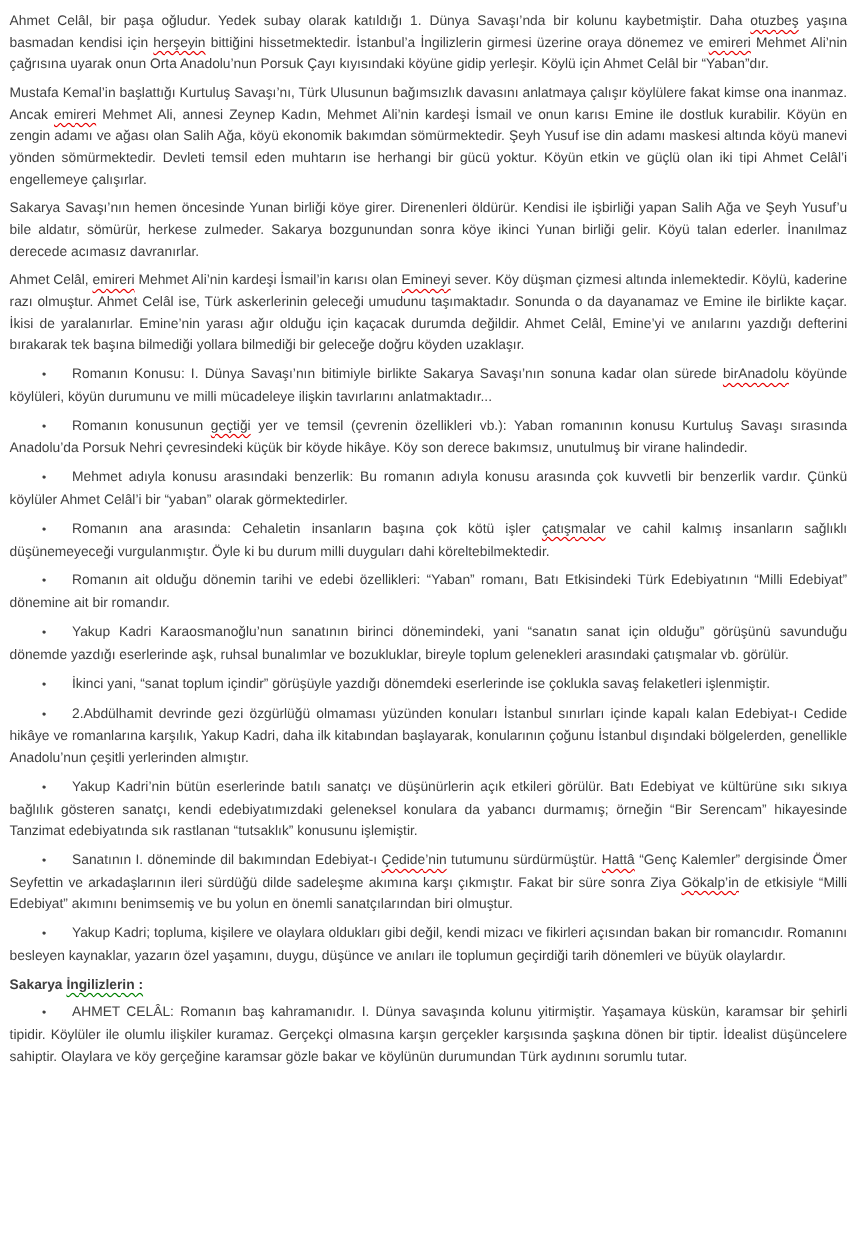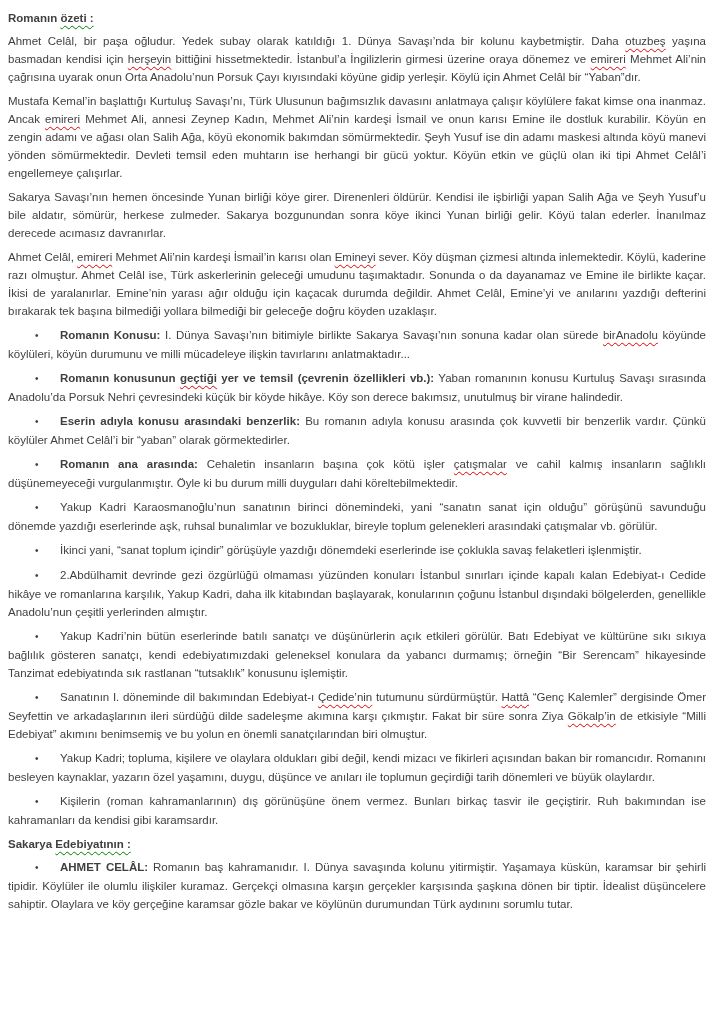--- a/index.html
+++ b/index.html
@@ -24,47 +24,46 @@
     font-weight:normal;
     text-align:justify;
   }
   h3.heading{font-weight:bold;text-align:left;margin-bottom:5px;}
   p.bullet .marker{
     display:inline-block;
     margin-left:27px;
     width:25px;
     font-size:10px;
   }
-  .bold{font-weight:bold;}
+  .bold{font-weight:normal;}
   .sq-red{
     text-decoration:underline wavy var(--spell-color) 1px;
     text-underline-offset:2.5px;
     text-decoration-skip-ink:none;
   }
   .sq-green{
     text-decoration:underline wavy var(--grammar-color) 1px;
     text-underline-offset:2.5px;
     text-decoration-skip-ink:none;
   }
 </style>
 </head>
 <body>
 
 <main>
-    <h3 class="heading"><span>Romanın </span><span class="sq-green">özeti :</span></h3>
     <p class="para"><span>Ahmet Celâl, bir paşa oğludur. Yedek subay olarak katıldığı 1. Dünya Savaşı’nda bir kolunu kaybetmiştir. Daha </span><span class="sq-red">otuzbeş</span><span> yaşına basmadan kendisi için </span><span class="sq-red">herşeyin</span><span> bittiğini hissetmektedir.  İstanbul’a İngilizlerin girmesi üzerine oraya dönemez ve </span><span class="sq-red">emireri</span><span> Mehmet Ali’nin çağrısına uyarak onun Orta Anadolu’nun Porsuk Çayı kıyısındaki köyüne gidip yerleşir. Köylü için Ahmet Celâl bir “Yaban”dır.</span></p>
     <p class="para"><span>Mustafa Kemal’in başlattığı Kurtuluş Savaşı’nı, Türk Ulusunun bağımsızlık davasını anlatmaya çalışır köylülere fakat kimse ona inanmaz. Ancak </span><span class="sq-red">emireri</span><span> Mehmet Ali, annesi Zeynep Kadın, Mehmet Ali’nin kardeşi İsmail ve onun karısı Emine ile dostluk kurabilir. Köyün en zengin adamı ve ağası olan Salih Ağa, köyü ekonomik bakımdan sömürmektedir. Şeyh Yusuf ise din adamı maskesi altında köyü manevi yönden sömürmektedir. Devleti temsil eden muhtarın ise herhangi bir gücü yoktur. Köyün etkin ve güçlü olan iki tipi Ahmet Celâl’i engellemeye çalışırlar.</span></p>
     <p class="para"><span>Sakarya Savaşı’nın hemen öncesinde Yunan birliği köye girer. Direnenleri öldürür. Kendisi ile işbirliği yapan Salih Ağa ve Şeyh Yusuf’u bile aldatır, sömürür, herkese zulmeder. Sakarya bozgunundan sonra köye ikinci Yunan birliği gelir. Köyü talan ederler. İnanılmaz derecede acımasız davranırlar.</span></p>
     <p class="para"><span>Ahmet Celâl, </span><span class="sq-red">emireri</span><span> Mehmet Ali’nin kardeşi İsmail’in karısı olan </span><span class="sq-red">Emineyi</span><span> sever. Köy düşman çizmesi altında inlemektedir. Köylü, kaderine razı olmuştur. Ahmet Celâl ise, Türk askerlerinin geleceği umudunu taşımaktadır. Sonunda o da dayanamaz ve Emine ile birlikte kaçar. İkisi de yaralanırlar. Emine’nin yarası ağır olduğu için kaçacak durumda değildir. Ahmet Celâl, Emine’yi  ve anılarını yazdığı defterini bırakarak tek başına bilmediği yollara bilmediği bir geleceğe doğru köyden uzaklaşır.</span></p>
     <p class="bullet"><span class="marker">•</span><span class="bold">Romanın Konusu:</span><span> I. Dünya Savaşı’nın bitimiyle birlikte Sakarya Savaşı’nın sonuna kadar olan sürede </span><span class="sq-red">birAnadolu</span><span> köyünde köylüleri, köyün durumunu ve milli mücadeleye ilişkin tavırlarını anlatmaktadır...</span></p>
     <p class="bullet"><span class="marker">•</span><span class="bold">Romanın konusunun </span><span class="bold sq-red">geçtiği</span><span class="bold"> yer ve temsil (çevrenin özellikleri vb.):</span><span> Yaban romanının konusu Kurtuluş Savaşı sırasında Anadolu’da Porsuk Nehri çevresindeki küçük bir köyde hikâye. Köy son derece bakımsız, unutulmuş bir virane halindedir.</span></p>
-    <p class="bullet"><span class="marker">•</span><span class="bold">Eserin adıyla konusu arasındaki benzerlik:</span><span> Bu romanın adıyla konusu arasında çok kuvvetli bir benzerlik vardır. Çünkü köylüler Ahmet Celâl’i bir “yaban” olarak görmektedirler.</span></p>
+    <p class="bullet"><span class="marker">•</span><span class="bold">Mehmet adıyla konusu arasındaki benzerlik:</span><span> Bu romanın adıyla konusu arasında çok kuvvetli bir benzerlik vardır. Çünkü köylüler Ahmet Celâl’i bir “yaban” olarak görmektedirler.</span></p>
     <p class="bullet"><span class="marker">•</span><span class="bold">Romanın ana arasında:</span><span> Cehaletin insanların başına çok kötü işler </span><span class="sq-red">çatışmalar</span><span> ve cahil kalmış insanların sağlıklı düşünemeyeceği vurgulanmıştır. Öyle ki bu durum milli duyguları dahi köreltebilmektedir.</span></p>
+    <p class="bullet"><span class="marker">•</span><span class="bold">Romanın ait olduğu dönemin tarihi ve edebi özellikleri:</span><span>  “Yaban” romanı, Batı Etkisindeki Türk Edebiyatının “Milli Edebiyat” dönemine ait bir romandır.</span></p>
     <p class="bullet"><span class="marker">•</span><span>Yakup Kadri Karaosmanoğlu’nun sanatının birinci dönemindeki, yani “sanatın sanat için olduğu” görüşünü savunduğu dönemde yazdığı eserlerinde aşk, ruhsal bunalımlar ve bozukluklar, bireyle toplum gelenekleri arasındaki çatışmalar vb. görülür.</span></p>
     <p class="bullet"><span class="marker">•</span><span>İkinci yani, “sanat toplum içindir” görüşüyle yazdığı dönemdeki eserlerinde ise çoklukla savaş felaketleri işlenmiştir.</span></p>
     <p class="bullet"><span class="marker">•</span><span>2.Abdülhamit devrinde gezi özgürlüğü olmaması yüzünden konuları İstanbul sınırları  içinde kapalı kalan Edebiyat-ı Cedide hikâye ve romanlarına karşılık, Yakup Kadri, daha ilk kitabından başlayarak, konularının çoğunu İstanbul dışındaki bölgelerden, genellikle Anadolu’nun çeşitli yerlerinden almıştır.</span></p>
     <p class="bullet"><span class="marker">•</span><span>Yakup Kadri’nin bütün eserlerinde batılı sanatçı ve düşünürlerin açık etkileri görülür. Batı Edebiyat ve kültürüne sıkı sıkıya bağlılık gösteren sanatçı, kendi edebiyatımızdaki geleneksel konulara da yabancı durmamış; örneğin “Bir Serencam” hikayesinde Tanzimat edebiyatında sık rastlanan “tutsaklık” konusunu işlemiştir.</span></p>
     <p class="bullet"><span class="marker">•</span><span>Sanatının I. döneminde dil bakımından Edebiyat-ı </span><span class="sq-red">Çedide’nin</span><span> tutumunu sürdürmüştür. </span><span class="sq-red">Hattâ</span><span> “Genç Kalemler” dergisinde Ömer Seyfettin ve arkadaşlarının ileri sürdüğü dilde sadeleşme akımına karşı çıkmıştır. Fakat bir süre sonra Ziya </span><span class="sq-red">Gökalp’in</span><span> de etkisiyle “Milli Edebiyat” akımını benimsemiş ve bu yolun en önemli sanatçılarından biri olmuştur.</span></p>
     <p class="bullet"><span class="marker">•</span><span>Yakup Kadri; topluma, kişilere ve olaylara oldukları gibi değil, kendi mizacı ve fikirleri açısından bakan bir romancıdır. Romanını besleyen kaynaklar, yazarın özel yaşamını, duygu, düşünce ve anıları ile toplumun geçirdiği tarih dönemleri ve büyük olaylardır.</span></p>
-    <p class="bullet"><span class="marker">•</span><span>Kişilerin (roman kahramanlarının) dış görünüşüne önem vermez. Bunları birkaç tasvir ile geçiştirir. Ruh bakımından ise kahramanları da kendisi gibi karamsardır.</span></p>
-    <h3 class="heading"><span>Sakarya </span><span class="sq-green">Edebiyatının :</span></h3>
+    <h3 class="heading"><span>Sakarya </span><span class="sq-green">İngilizlerin :</span></h3>
     <p class="bullet"><span class="marker">•</span><span class="bold">AHMET CELÂL:</span><span> Romanın baş kahramanıdır. I. Dünya savaşında kolunu yitirmiştir. Yaşamaya küskün, karamsar bir şehirli tipidir. Köylüler ile olumlu ilişkiler kuramaz. Gerçekçi olmasına karşın gerçekler karşısında şaşkına dönen bir tiptir. İdealist düşüncelere sahiptir. Olaylara ve köy gerçeğine karamsar gözle bakar ve köylünün durumundan Türk aydınını sorumlu tutar.</span></p>
   </main>
 
 </body></html>

